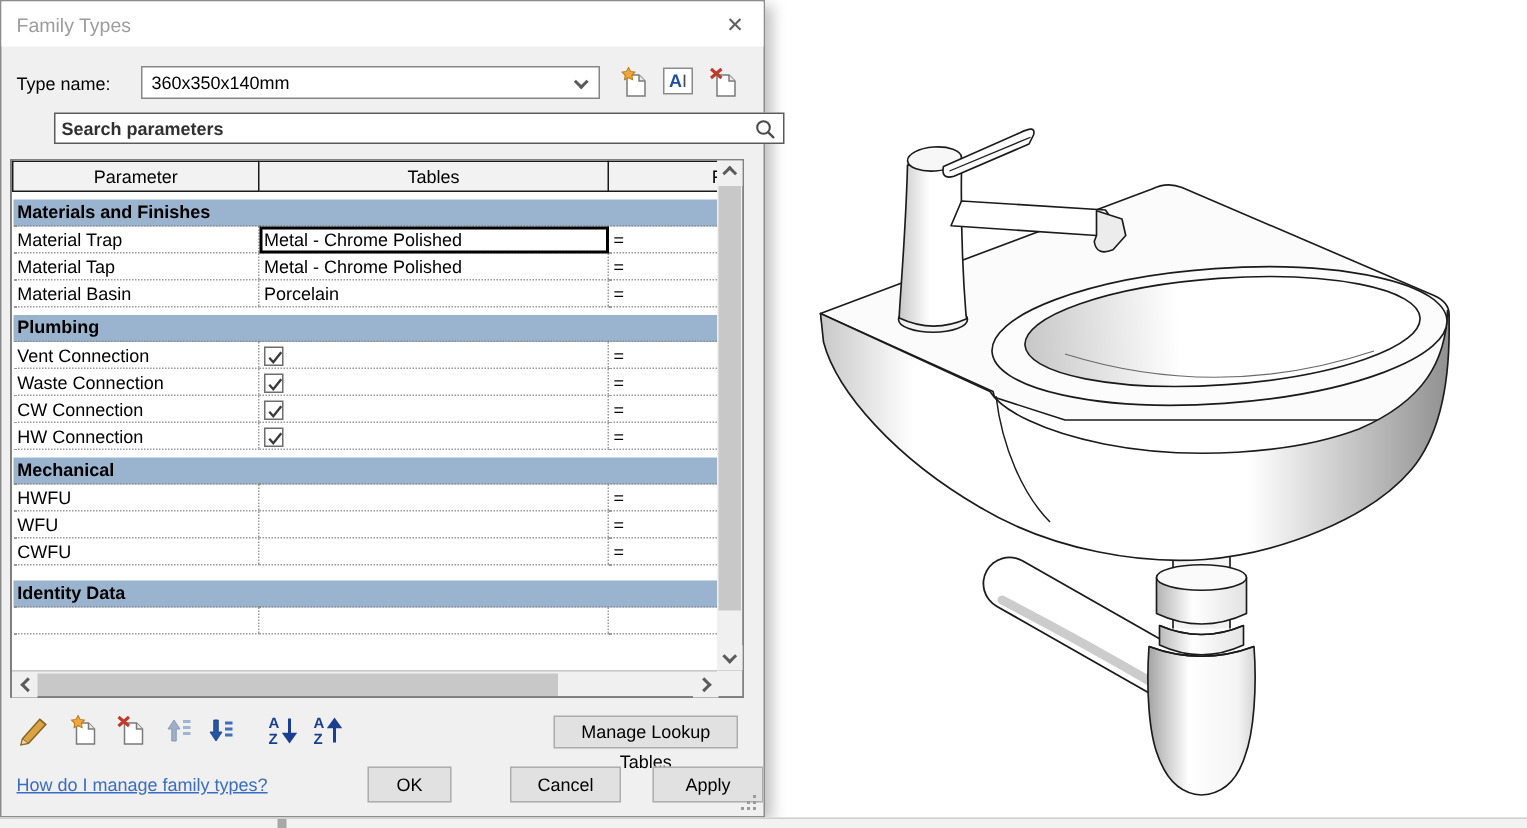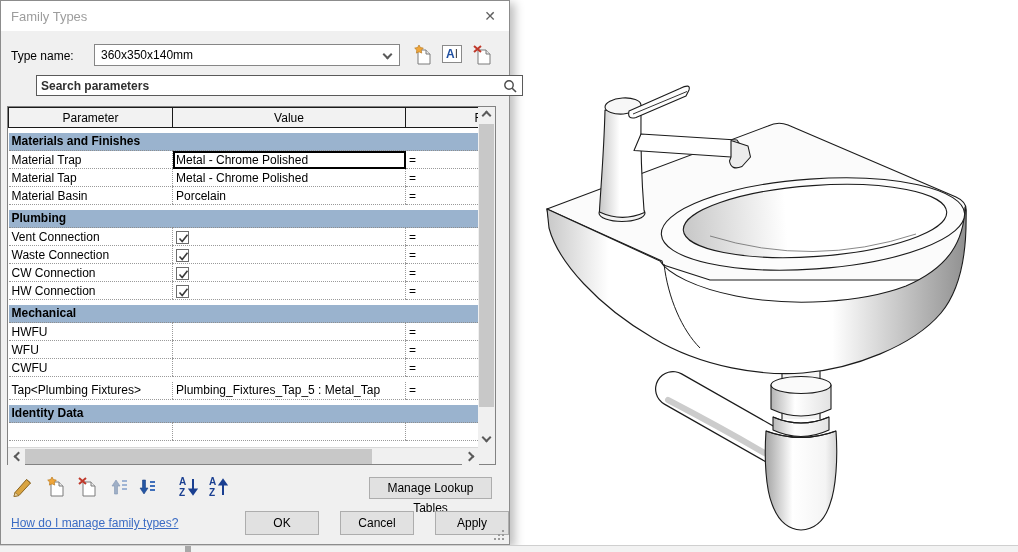--- a/index.html
+++ b/index.html
@@ -195,21 +195,21 @@
       <div class="tbl-viewport">
         <table class="ptable">
           <colgroup>
               <col style="width:164px">
               <col style="width:233px">
               <col style="width:182px">
             </colgroup>
           <thead>
             <tr>
               <th>Parameter</th>
-              <th>Value</th>
+              <th>Tables</th>
               <th>Formula</th>
             </tr>
           </thead>
           <tbody id="ft-body">
               <tr class="spacer">
                 <td colspan="3"></td>
               </tr>
               <tr class="section">
                 <td colspan="3">Materials and Finishes</td>
               </tr>
@@ -278,25 +278,20 @@
                 <td class="vcol"></td>
                 <td class="fcol">=</td>
               </tr>
               <tr class="data">
                 <td>CWFU</td>
                 <td class="vcol"></td>
                 <td class="fcol">=</td>
               </tr>
               <tr class="spacer">
                 <td colspan="3"></td>
-              </tr>
-              <tr class="data">
-                <td>Tap&lt;Plumbing Fixtures&gt;</td>
-                <td class="vcol">Plumbing_Fixtures_Tap_5 : Metal_Tap</td>
-                <td class="fcol">=</td>
               </tr>
               <tr class="spacer">
                 <td colspan="3"></td>
               </tr>
               <tr class="section">
                 <td colspan="3">Identity Data</td>
               </tr>
               <tr class="data">
                 <td></td>
                 <td class="vcol"></td>
@@ -370,21 +365,21 @@
       <svg width="24" height="24">
           <text x="2" y="10" font-size="10" font-weight="bold" fill="#1a3f91" font-family="Liberation Sans, sans-serif">A</text>
           <text x="2" y="21" font-size="10" font-weight="bold" fill="#1a3f91" font-family="Liberation Sans, sans-serif">Z</text>
           <path d="M16,20 L16,8 M16,5 L12.8,9.5 L19.2,9.5 Z" stroke="#1a3f91" stroke-width="2" fill="#1a3f91"></path>
         </svg>
     </div>
 
     <div class="btn-std mlt-btn">Manage Lookup Tables</div>
     <div class="help-link">How do I manage family types?</div>
 
-    <div class="btn-std" style="left:244px; top:510px; width:74px;">OK</div>
+    <div class="btn-std" style="left:244px; top:510px; width:56px;">OK</div>
     <div class="btn-std" style="left:339px; top:510px; width:74px;">Cancel</div>
     <div class="btn-std" style="left:434px; top:510px; width:74px;">Apply</div>
 
     <svg class="grip" width="11" height="11">
       <g fill="#9a9a9a">
           <rect x="8" y="0" width="2" height="2"></rect>
           <rect x="8" y="4" width="2" height="2"></rect>
           <rect x="8" y="8" width="2" height="2"></rect>
           <rect x="4" y="4" width="2" height="2"></rect>
           <rect x="4" y="8" width="2" height="2"></rect>

